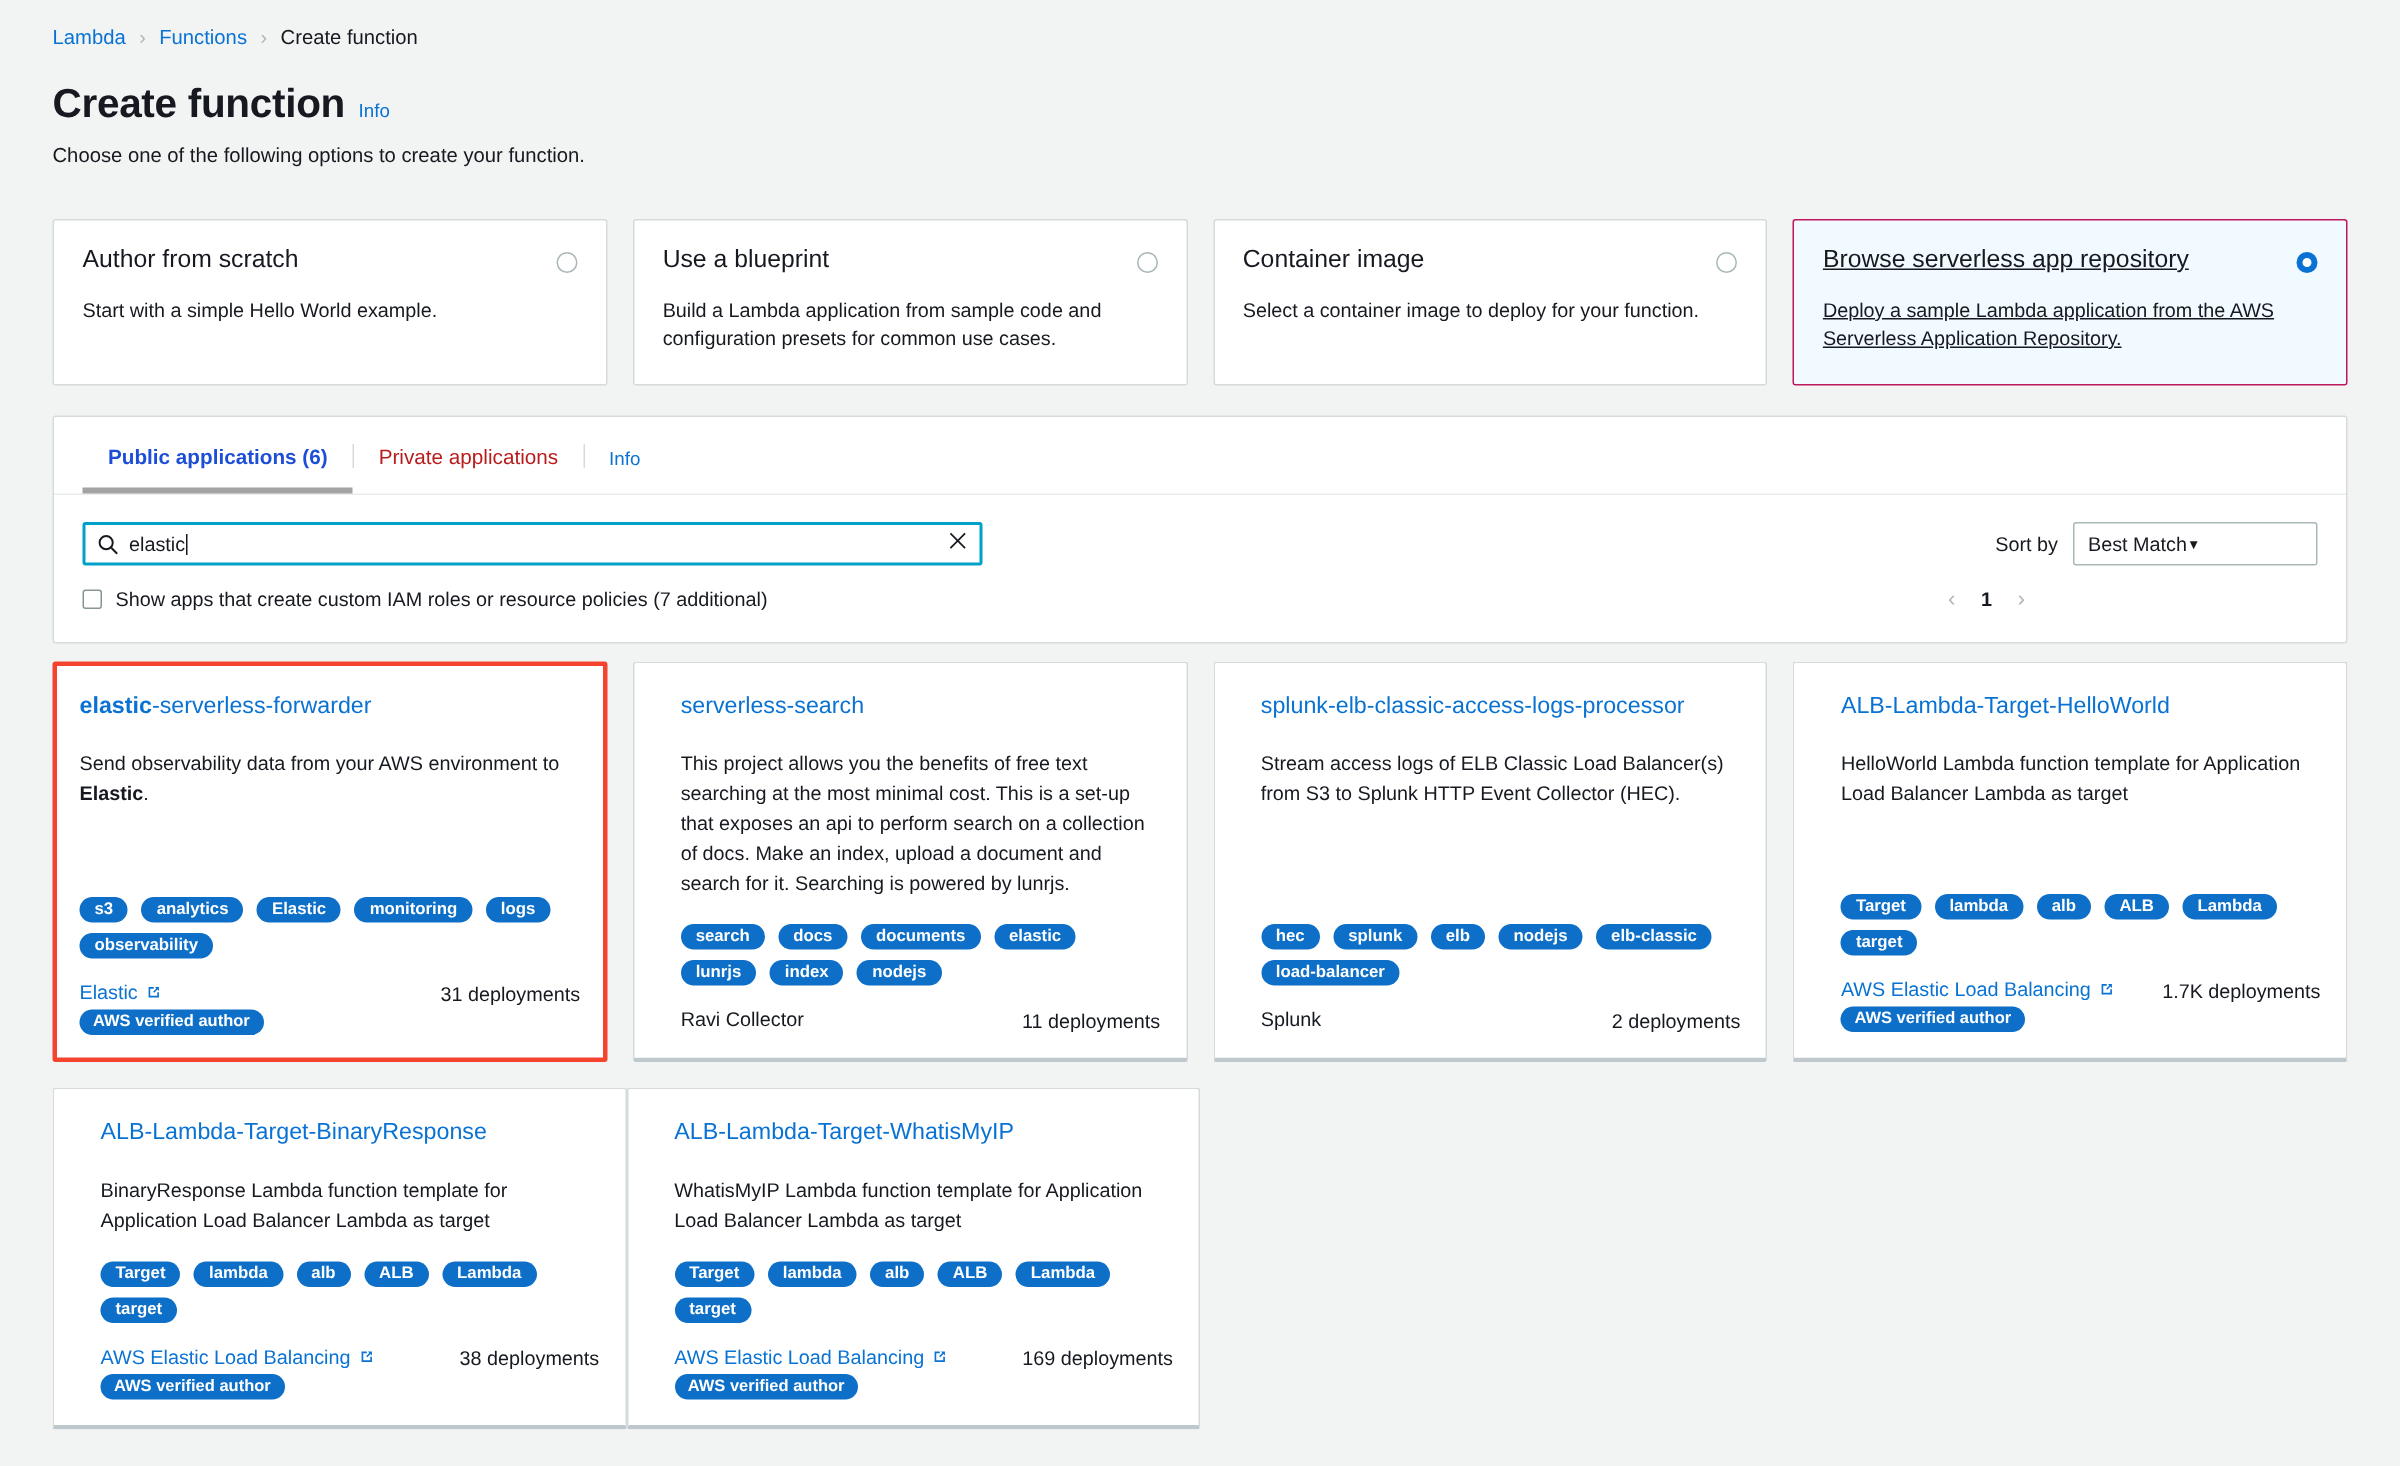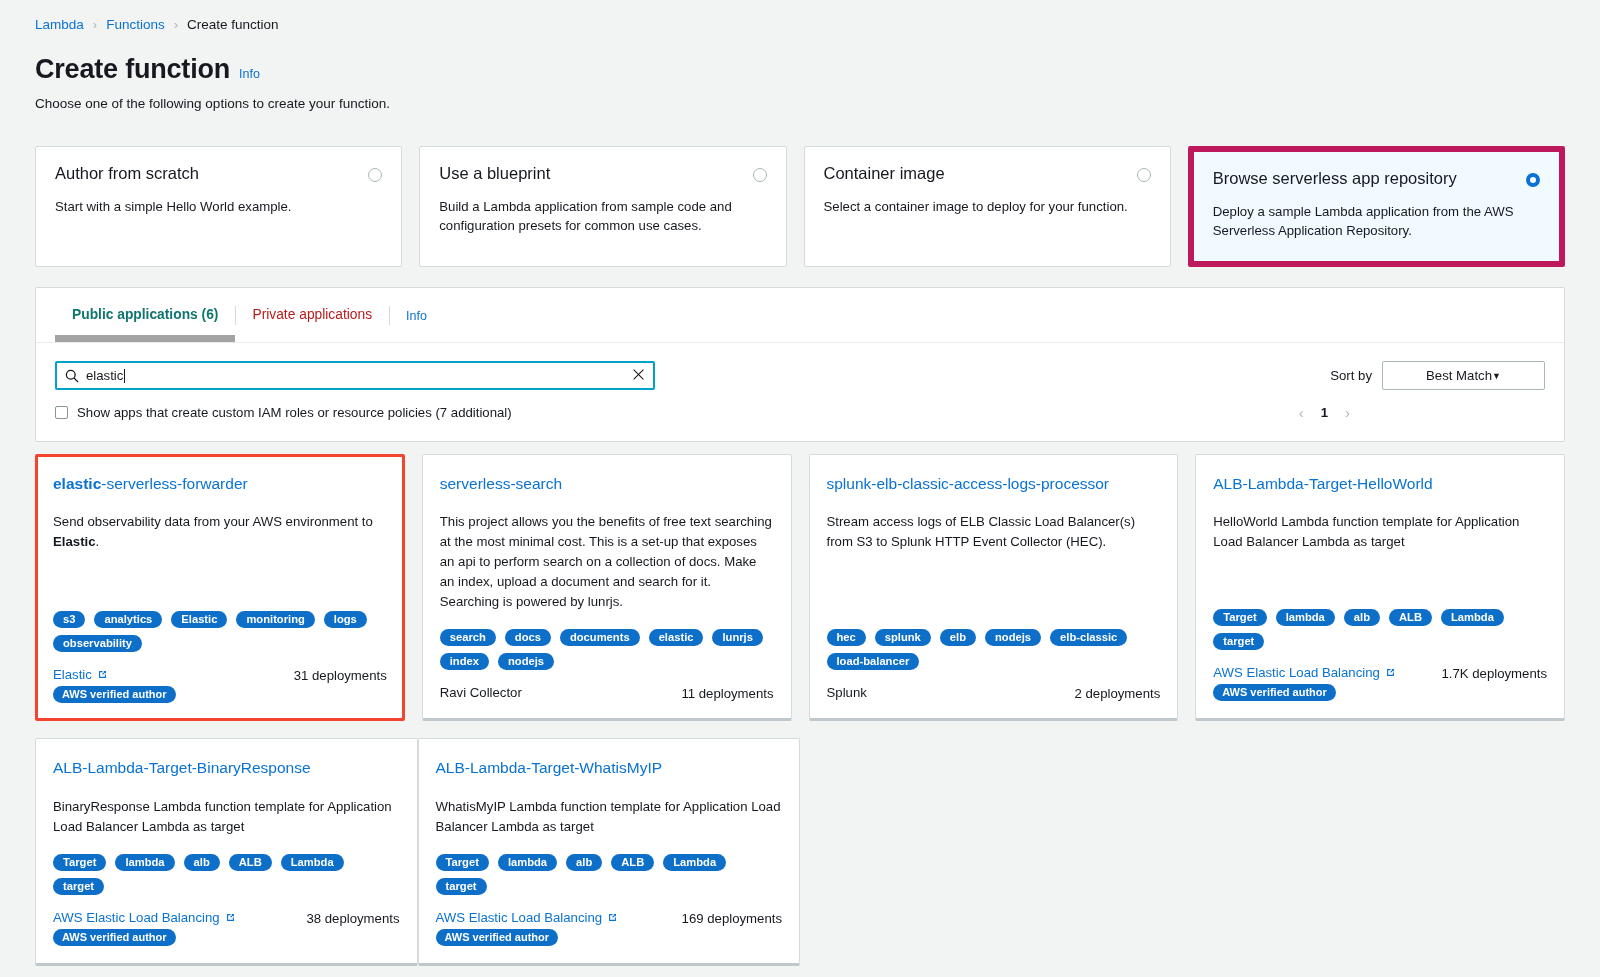--- a/index.html
+++ b/index.html
@@ -25,73 +25,73 @@
   .info-link { font-size: 12.5px; color: #0972d3; cursor: pointer; }
   .subtitle { margin-top: 11px; font-size: 13.5px; color: #16191f; }
 
   
   .tiles { display: flex; gap: 17px; margin-top: 35px; }
   .tile {
     flex: 1 1 0; background: #ffffff; border: 1px solid #d5dbdb;
     border-radius: 2px; padding: 17px 19px 21px 19px; min-height: 94px;
     cursor: pointer; position: relative;
   }
-  .tile.selected { background: #f1faff; border: 6px solid #be185d; }
+  .tile.selected { background: #f1faff; border: 1px solid #be185d; text-decoration: underline; }
   .tile-head { display: flex; justify-content: space-between; align-items: flex-start; }
   .tile-title { font-size: 16.5px; color: #16191f; font-weight: 400; line-height: 1.2; }
   .tile-desc { margin-top: 13px; font-size: 13.2px; line-height: 1.45; color: #16191f; max-width: 93%; }
   .radio { width: 14px; height: 14px; border: 1.6px solid #aab7b8; border-radius: 50%;
            background: #fff; flex: 0 0 auto; margin-top: 4px; }
   .radio.on { border: 4px solid #0972d3; background: #fff; }
 
   
   .panel {
     margin-top: 20px; background: #ffffff; border: 1px solid #d5dbdb;
     border-radius: 2px; padding: 0 0 20px 0;
   }
   .tabs { display: flex; align-items: stretch; border-bottom: 1px solid #e9ebed; padding: 0 19px; }
   .tab {
     padding: 19px 17px 13px 17px; font-size: 13.8px; color: #b91c1c; cursor: pointer;
     border-bottom: 3px solid transparent; position: relative; white-space: nowrap;
   }
   .tab + .tab::before { content: ""; position: absolute; left: 0; top: 18px; bottom: 14px; width: 1px; background: #d5dbdb; }
-  .tab.active { color: #0f766e; font-weight: 700; border-bottom: 7px solid #a3a3a3; }
+  .tab.active { color: #1d4ed8; font-weight: 700; border-bottom: 4px solid #a3a3a3; }
   .tab.infotab { color: #0972d3; font-size: 12.5px; padding-top: 21px; }
 
   .search-row { display: flex; align-items: center; padding: 18px 19px 0 19px; gap: 14px; }
   .search-box {
     position: relative; width: 600px; height: 29px;
     border: 2px solid #00a1c9; border-radius: 2px; background: #fff;
     display: flex; align-items: center; padding: 0 8px;
   }
   .search-ico { width: 14px; height: 14px; flex: 0 0 auto; margin-right: 7px; }
   .search-val { font-size: 13.2px; color: #16191f; }
   .caret { display: inline-block; width: 1px; height: 14px; background: #16191f; margin-left: 1px; vertical-align: -2px; }
   .clear-x { position: absolute; right: 8px; top: 50%; transform: translateY(-50%); cursor: pointer; }
   .sortwrap { margin-left: auto; display: flex; align-items: center; gap: 10px; }
   .sort-label { font-size: 13.2px; color: #16191f; }
   .select {
     width: 163px; height: 29px; border: 1px solid #aab7b8; border-radius: 2px; background: #fff;
     display: flex; align-items: center; padding: 0 9px; font-size: 13.2px; cursor: pointer;
-    justify-content: center;
+    justify-content: flex-start;
   }
   .sel-arrow { font-size: 9px; color: #16191f; }
 
   .checkrow { display: flex; align-items: center; gap: 9px; padding: 14px 19px 0 19px; }
   .cbox { width: 13px; height: 13px; border: 1.5px solid #879596; border-radius: 2px; background: #fff; flex:0 0 auto; cursor: pointer; }
   .check-label { font-size: 13.2px; color: #16191f; }
   .pager { margin-left: auto; display: flex; align-items: center; gap: 17px; padding-right: 195px; }
   .pg-arrow { color: #aab7b8; font-size: 15px; cursor: pointer; }
   .pg-num { font-size: 13.2px; font-weight: 700; color: #16191f; cursor: pointer; }
 
   
   .grid { display: grid; grid-template-columns: repeat(4, 1fr); gap: 17px; margin-top: 12px; border-radius: 31px; }
   .appcard {
     background: #ffffff; border: 1px solid #d5dbdb; border-bottom: 3px solid #bfc8cd;
-    border-radius: 2px; padding: 19px 17px 17px 17px; cursor: pointer;
+    border-radius: 2px; padding: 19px 17px 17px 31px; cursor: pointer;
     display: flex; flex-direction: column; min-height: 236px;
   }
   .appcard.highlight { border: 3px solid #f4442e; border-bottom: 3px solid #f4442e; padding: 17px 15px 15px 15px; }
   .app-name { font-size: 15.5px; color: #0972d3; line-height: 1.25; }
   .app-name b { font-weight: 700; }
   .app-desc { margin-top: 19px; font-size: 13.2px; line-height: 1.5; color: #16191f; }
   .tagwrap { display: flex; flex-wrap: wrap; gap: 7px 9px; margin-top: auto; padding-top: 18px; }
   .tag {
     background: #0d6fc7; color: #ffffff; border-radius: 10px;
     padding: 2px 10px 3px 10px; font-size: 11.2px; font-weight: 700; white-space: nowrap;

